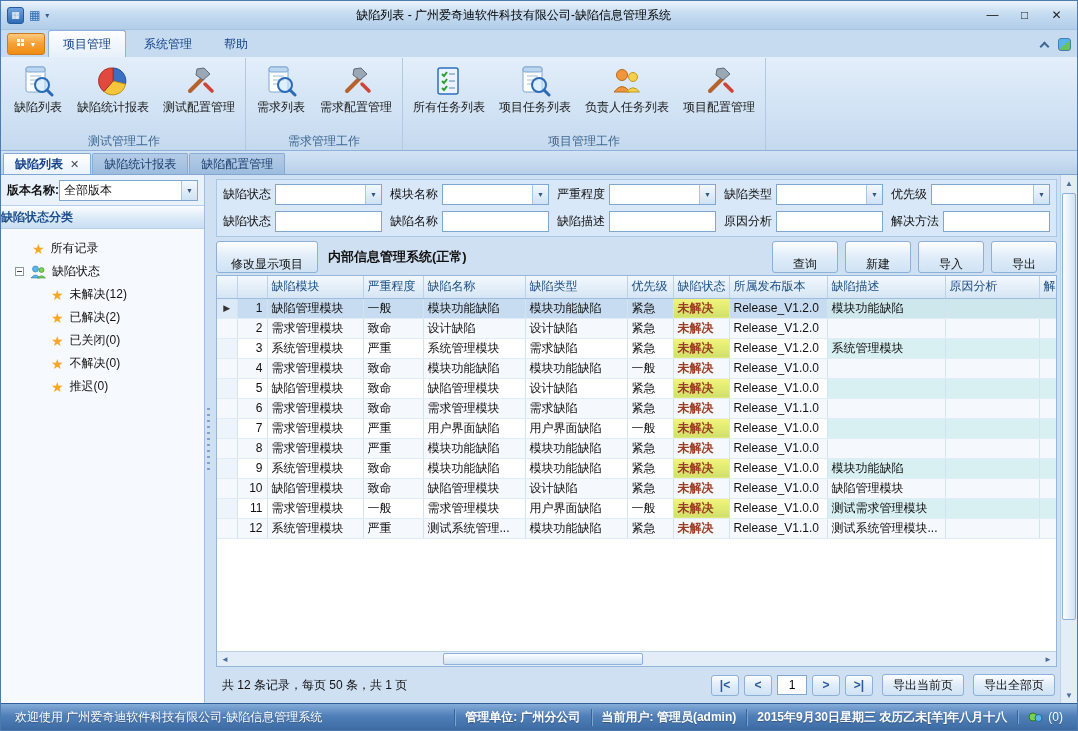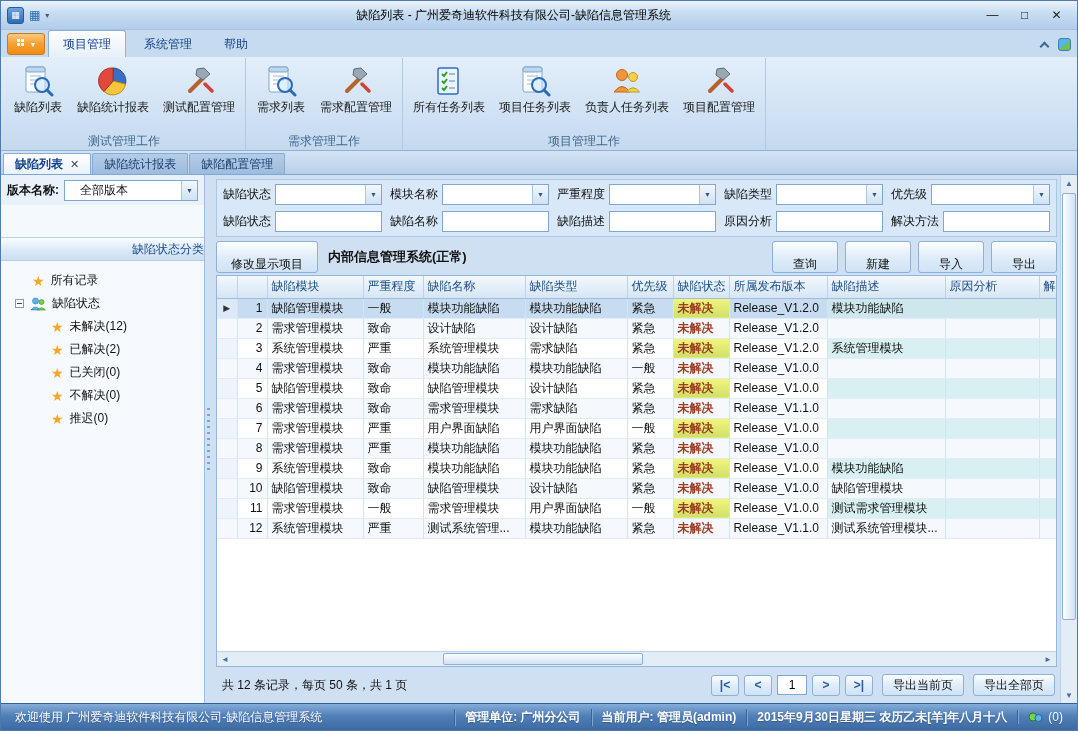--- a/index.html
+++ b/index.html
@@ -42,26 +42,26 @@
 
 
 .doc-tabs{flex:0 0 24px;background:linear-gradient(#d3e3f4,#b9d0ea);display:flex;align-items:flex-end;padding:0 2px;gap:1px;border-bottom:1px solid #7fa7d2;}
 .dtab{height:21px;display:flex;align-items:center;gap:7px;padding:0 11px;background:linear-gradient(#b4cce8,#9dbcde);border:1px solid #86abd4;border-bottom:none;border-radius:2px 2px 0 0;color:#1c3f6e;}
 .dtab.active{background:linear-gradient(#ffffff,#eaf2fb);color:#15428b;font-weight:bold;}
 .dtab .close{color:#445;font-size:11px;font-weight:normal;}
 
 
 .main{flex:1;display:flex;min-height:0;background:#cfe0f2;}
 .sidebar{flex:0 0 204px;background:#f4f9fe;border-right:1px solid #9fbedd;display:flex;flex-direction:column;}
-.version-row{flex:0 0 30px;display:flex;align-items:center;gap:5px;padding:0 6px;background:#e9f2fb;}
+.version-row{flex:0 0 30px;display:flex;align-items:center;padding:0 6px;background:#e9f2fb;}
 .version-row .lbl{font-weight:bold;white-space:nowrap;}
 .combo{flex:1;height:21px;background:#fff;border:1px solid #7fa7d2;display:flex;align-items:center;}
-.combo .val{flex:1;padding:0 15px;overflow:hidden;white-space:nowrap;}
+.combo .val{flex:1;padding:0 4px;overflow:hidden;white-space:nowrap;}
 .cbtn{width:16px;height:100%;background:linear-gradient(#f2f8fe,#cfe2f4);border-left:1px solid #a9c6e3;display:flex;align-items:center;justify-content:center;font-size:7px;color:#33557f;}
-.panel-title{flex:0 0 23px;line-height:22px;text-align:right;font-weight:normal;color:#1c4e8c;background:linear-gradient(#fbfdff,#d8e8f7 60%,#cadef2);border-top:1px solid #b7cfe8;border-bottom:1px solid #b7cfe8;margin-top:32px;}
+.panel-title{flex:0 0 23px;line-height:22px;text-align:left;font-weight:bold;color:#1c4e8c;background:linear-gradient(#fbfdff,#d8e8f7 60%,#cadef2);border-top:1px solid #b7cfe8;border-bottom:1px solid #b7cfe8;}
 .tree{flex:1;padding:8px 4px 4px 14px;overflow:hidden;background:#f6fafe;}
 .titem{display:flex;align-items:center;gap:6px;height:23px;white-space:nowrap;}
 .titem.child{margin-left:36px;}
 .tspace{display:inline-block;width:11px;}
 .star{color:#f6a821;font-size:14px;line-height:14px;}
 .expander{width:9px;height:9px;border:1px solid #8899aa;background:#fff;position:relative;flex:0 0 9px;}
 .expander::after{content:"";position:absolute;left:1px;right:1px;top:3px;height:1px;background:#445;}
 .tpeople svg{width:16px;height:14px;display:block;}
 
 .splitter{flex:0 0 7px;background:#cfe0f2;display:flex;align-items:center;justify-content:center;}

